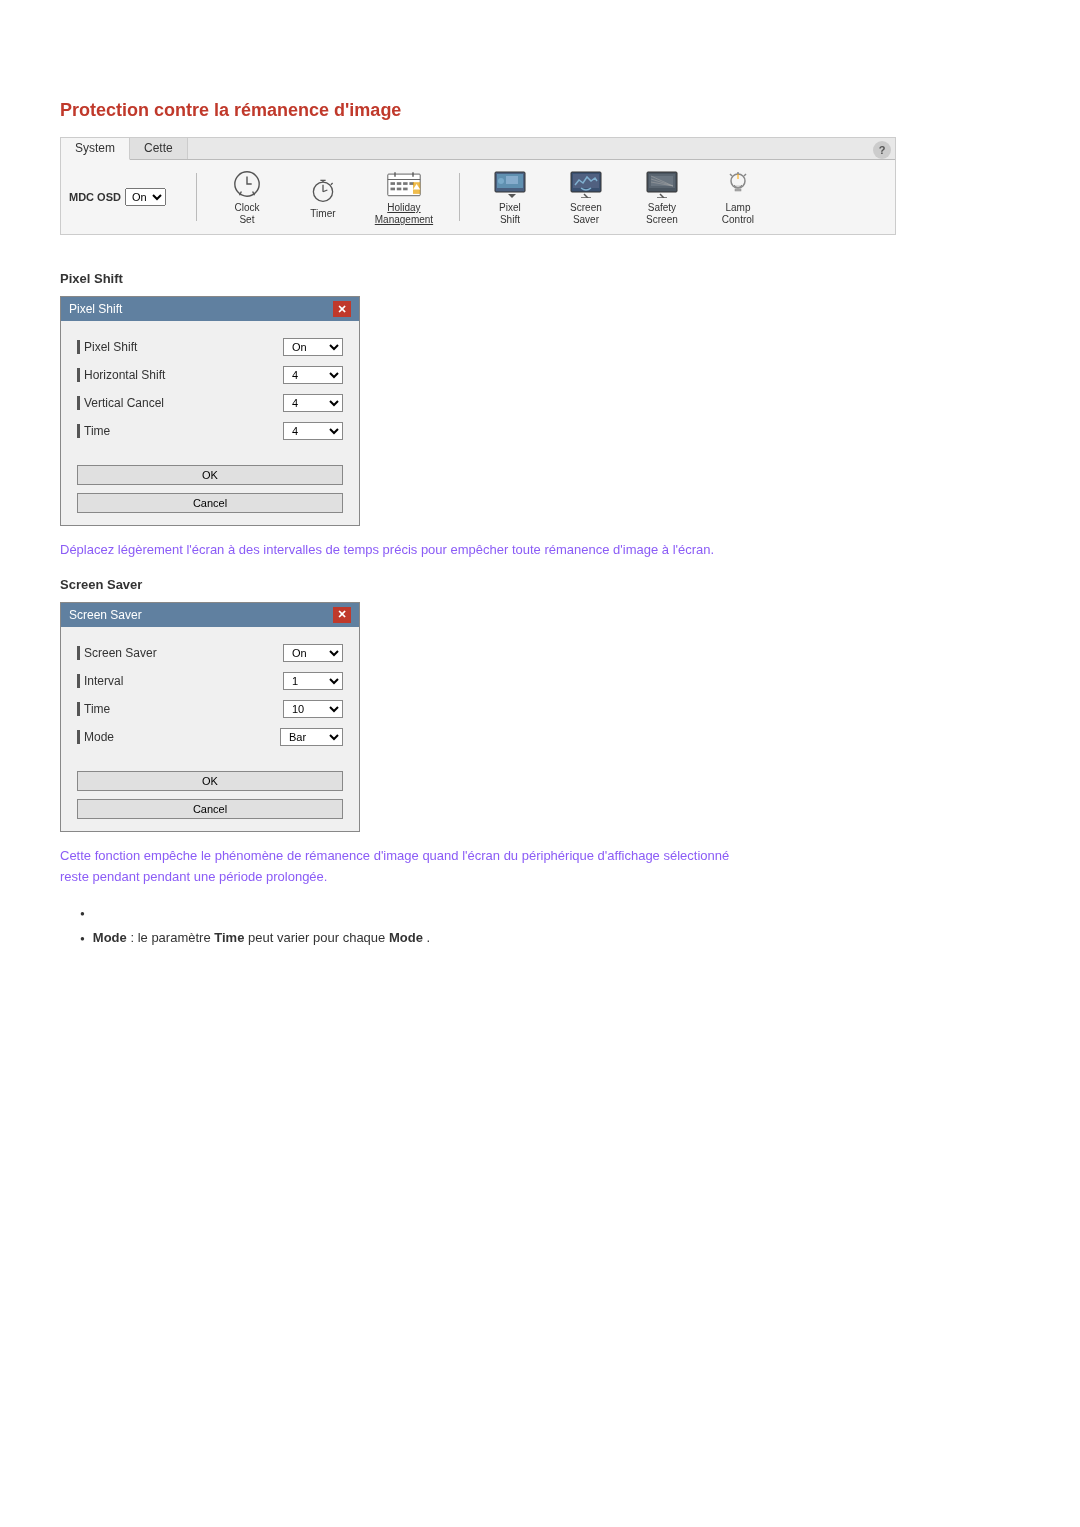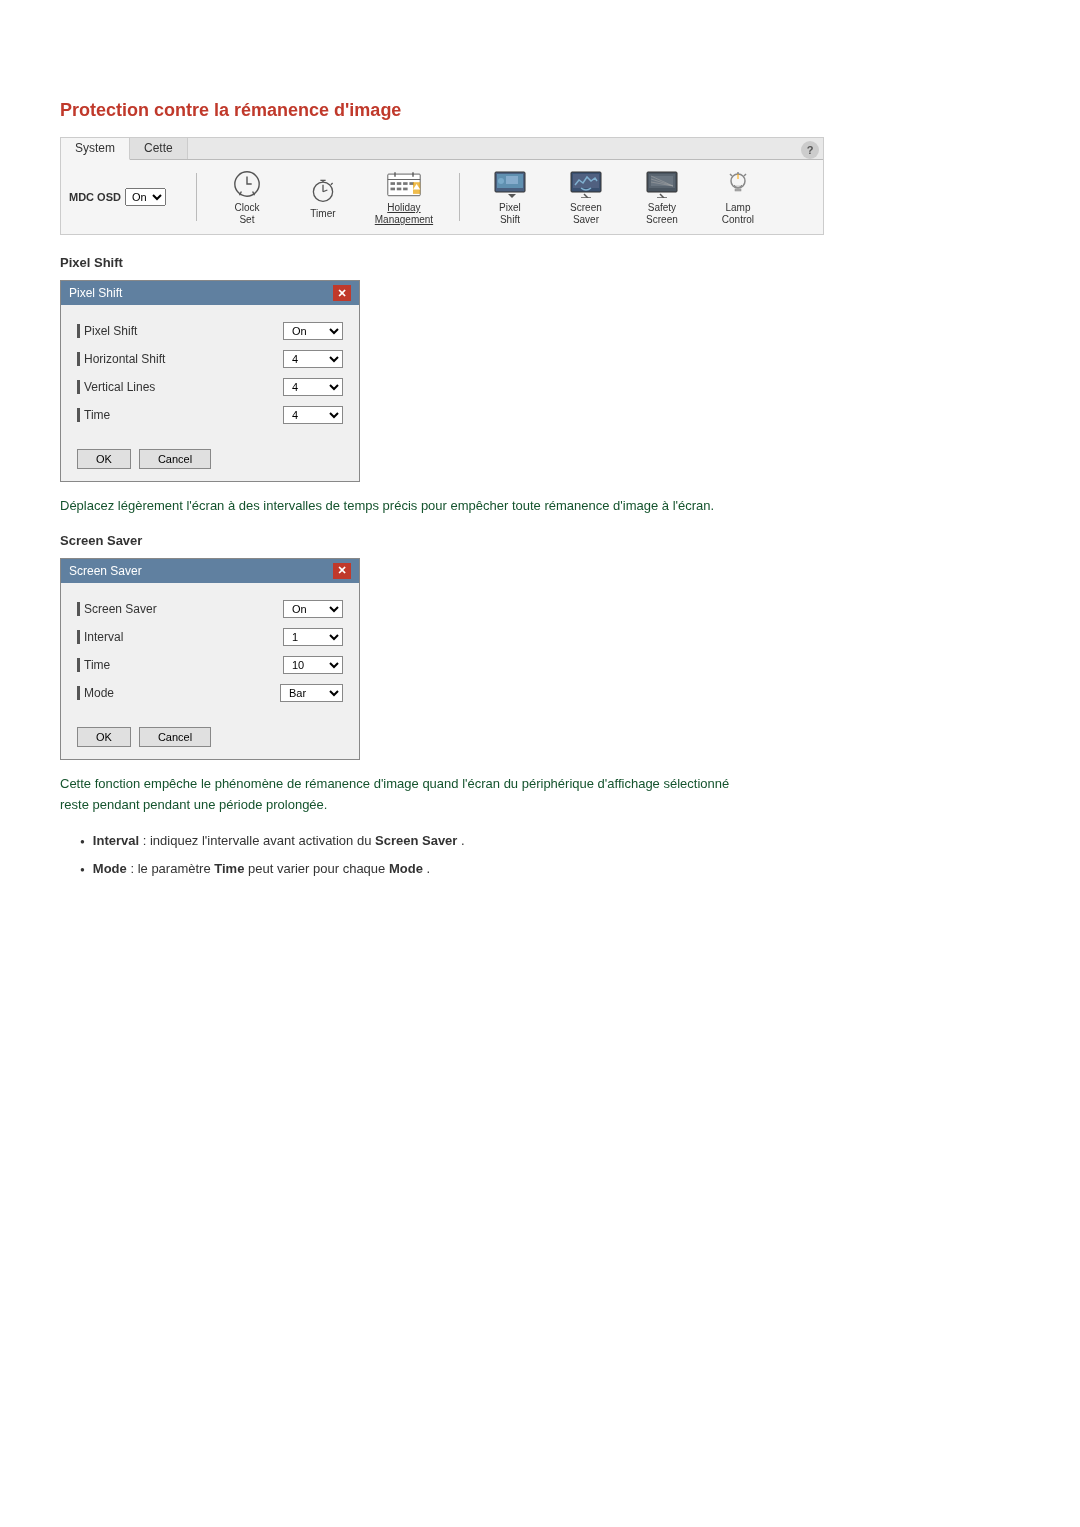--- a/index.html
+++ b/index.html
@@ -18,22 +18,22 @@
       font-size: 18px;
       font-weight: bold;
       margin-bottom: 16px;
       margin-top: 60px;
     }
 
     
     .toolbar-container {
       border: 1px solid #ccc;
       background: #f5f5f5;
-      width: 764px;
-      margin-bottom: 20px;
+      width: 836px;
+      margin-bottom: 36px;
     }
 
     .toolbar-tabs {
       display: flex;
       border-bottom: 1px solid #bbb;
       background: #e8e8e8;
     }
 
     .toolbar-tab {
       padding: 3px 14px;
@@ -170,23 +170,24 @@
     .dialog-row select {
       font-size: 11px;
       padding: 1px 4px;
       min-width: 60px;
       border: 1px solid #888;
       background: white;
     }
 
     .dialog-footer {
       display: flex;
-      justify-content: flex-start;
+      justify-content: space-between;
       gap: 8px;
       padding: 8px 16px 12px;
+      flex-direction: column;
     }
 
     .btn-ok, .btn-cancel {
       padding: 3px 18px;
       font-size: 11px;
       border: 1px solid #888;
       cursor: pointer;
       background: #e0e0e0;
     }
 
@@ -196,21 +197,21 @@
       font-weight: bold;
       color: #333;
       margin-bottom: 10px;
       margin-top: 6px;
     }
 
     
     .description {
       font-size: 13px;
       line-height: 1.6;
-      color: #14532d;
+      color: #8b5cf6;
       margin-bottom: 16px;
       width: 700px;
     }
 
     
     .bullet-list {
       margin-left: 20px;
       margin-bottom: 20px;
     }
 
@@ -407,21 +408,21 @@
       <select>
         <option>4</option>
         <option>1</option>
         <option>2</option>
         <option>3</option>
       </select>
     </div>
     <div class="dialog-row">
       <div class="dialog-row-label">
         <span class="bar-indicator"></span>
-        <span>Vertical Lines</span>
+        <span>Vertical Cancel</span>
       </div>
       <select>
         <option>4</option>
         <option>1</option>
         <option>2</option>
         <option>3</option>
       </select>
     </div>
     <div class="dialog-row">
       <div class="dialog-row-label">
@@ -501,26 +502,20 @@
     <button class="btn-ok">OK</button>
     <button class="btn-cancel">Cancel</button>
   </div>
 </div>
 
 <div class="description">Cette fonction empêche le phénomène de rémanence d'image quand l'écran du périphérique d'affichage sélectionné reste pendant pendant une période prolongée.</div>
 
 <div class="bullet-list">
   <div class="bullet-item">
     <span class="bullet-dot">●</span>
-    <span>
-      <span class="bold-text">Interval</span>
-      <span> : indiquez l'intervalle avant activation du </span>
-      <span class="bold-text">Screen Saver</span>
-      <span>.</span>
-    </span>
   </div>
   <div class="bullet-item">
     <span class="bullet-dot">●</span>
     <span>
       <span class="bold-text">Mode</span>
       <span> : le paramètre </span>
       <span class="bold-text">Time</span>
       <span> peut varier pour chaque </span>
       <span class="bold-text">Mode</span>
       <span>.</span>

